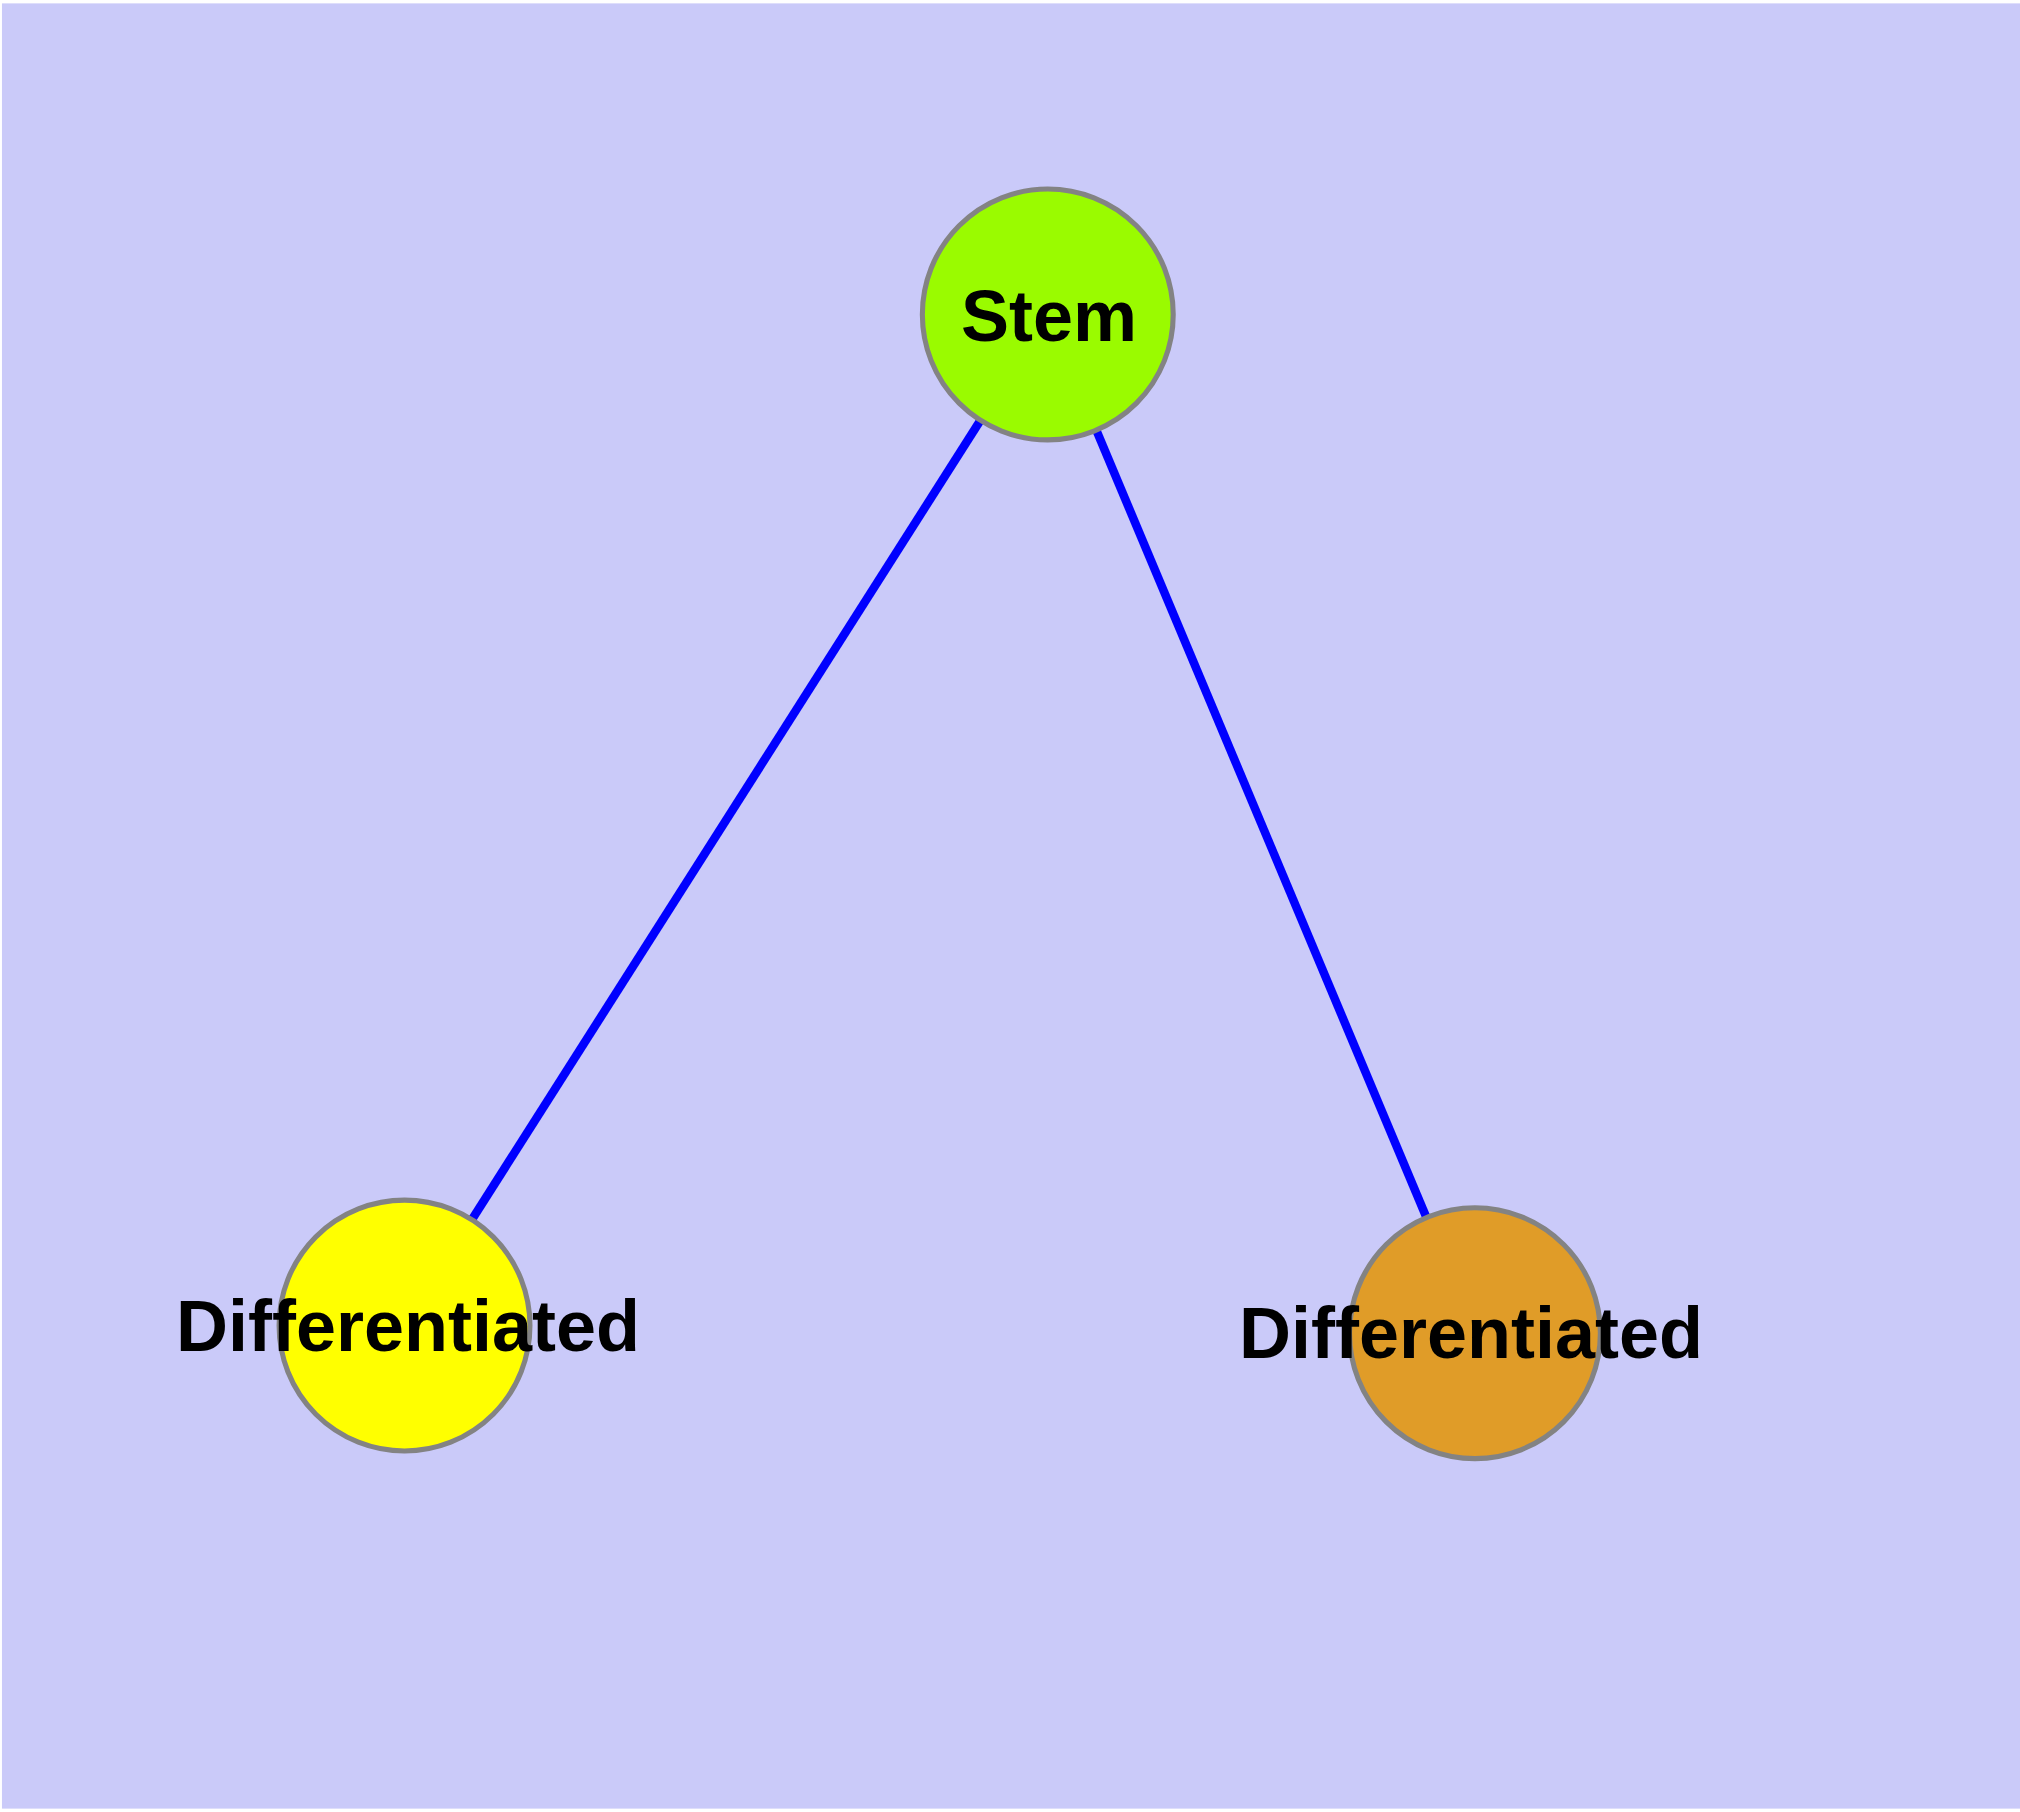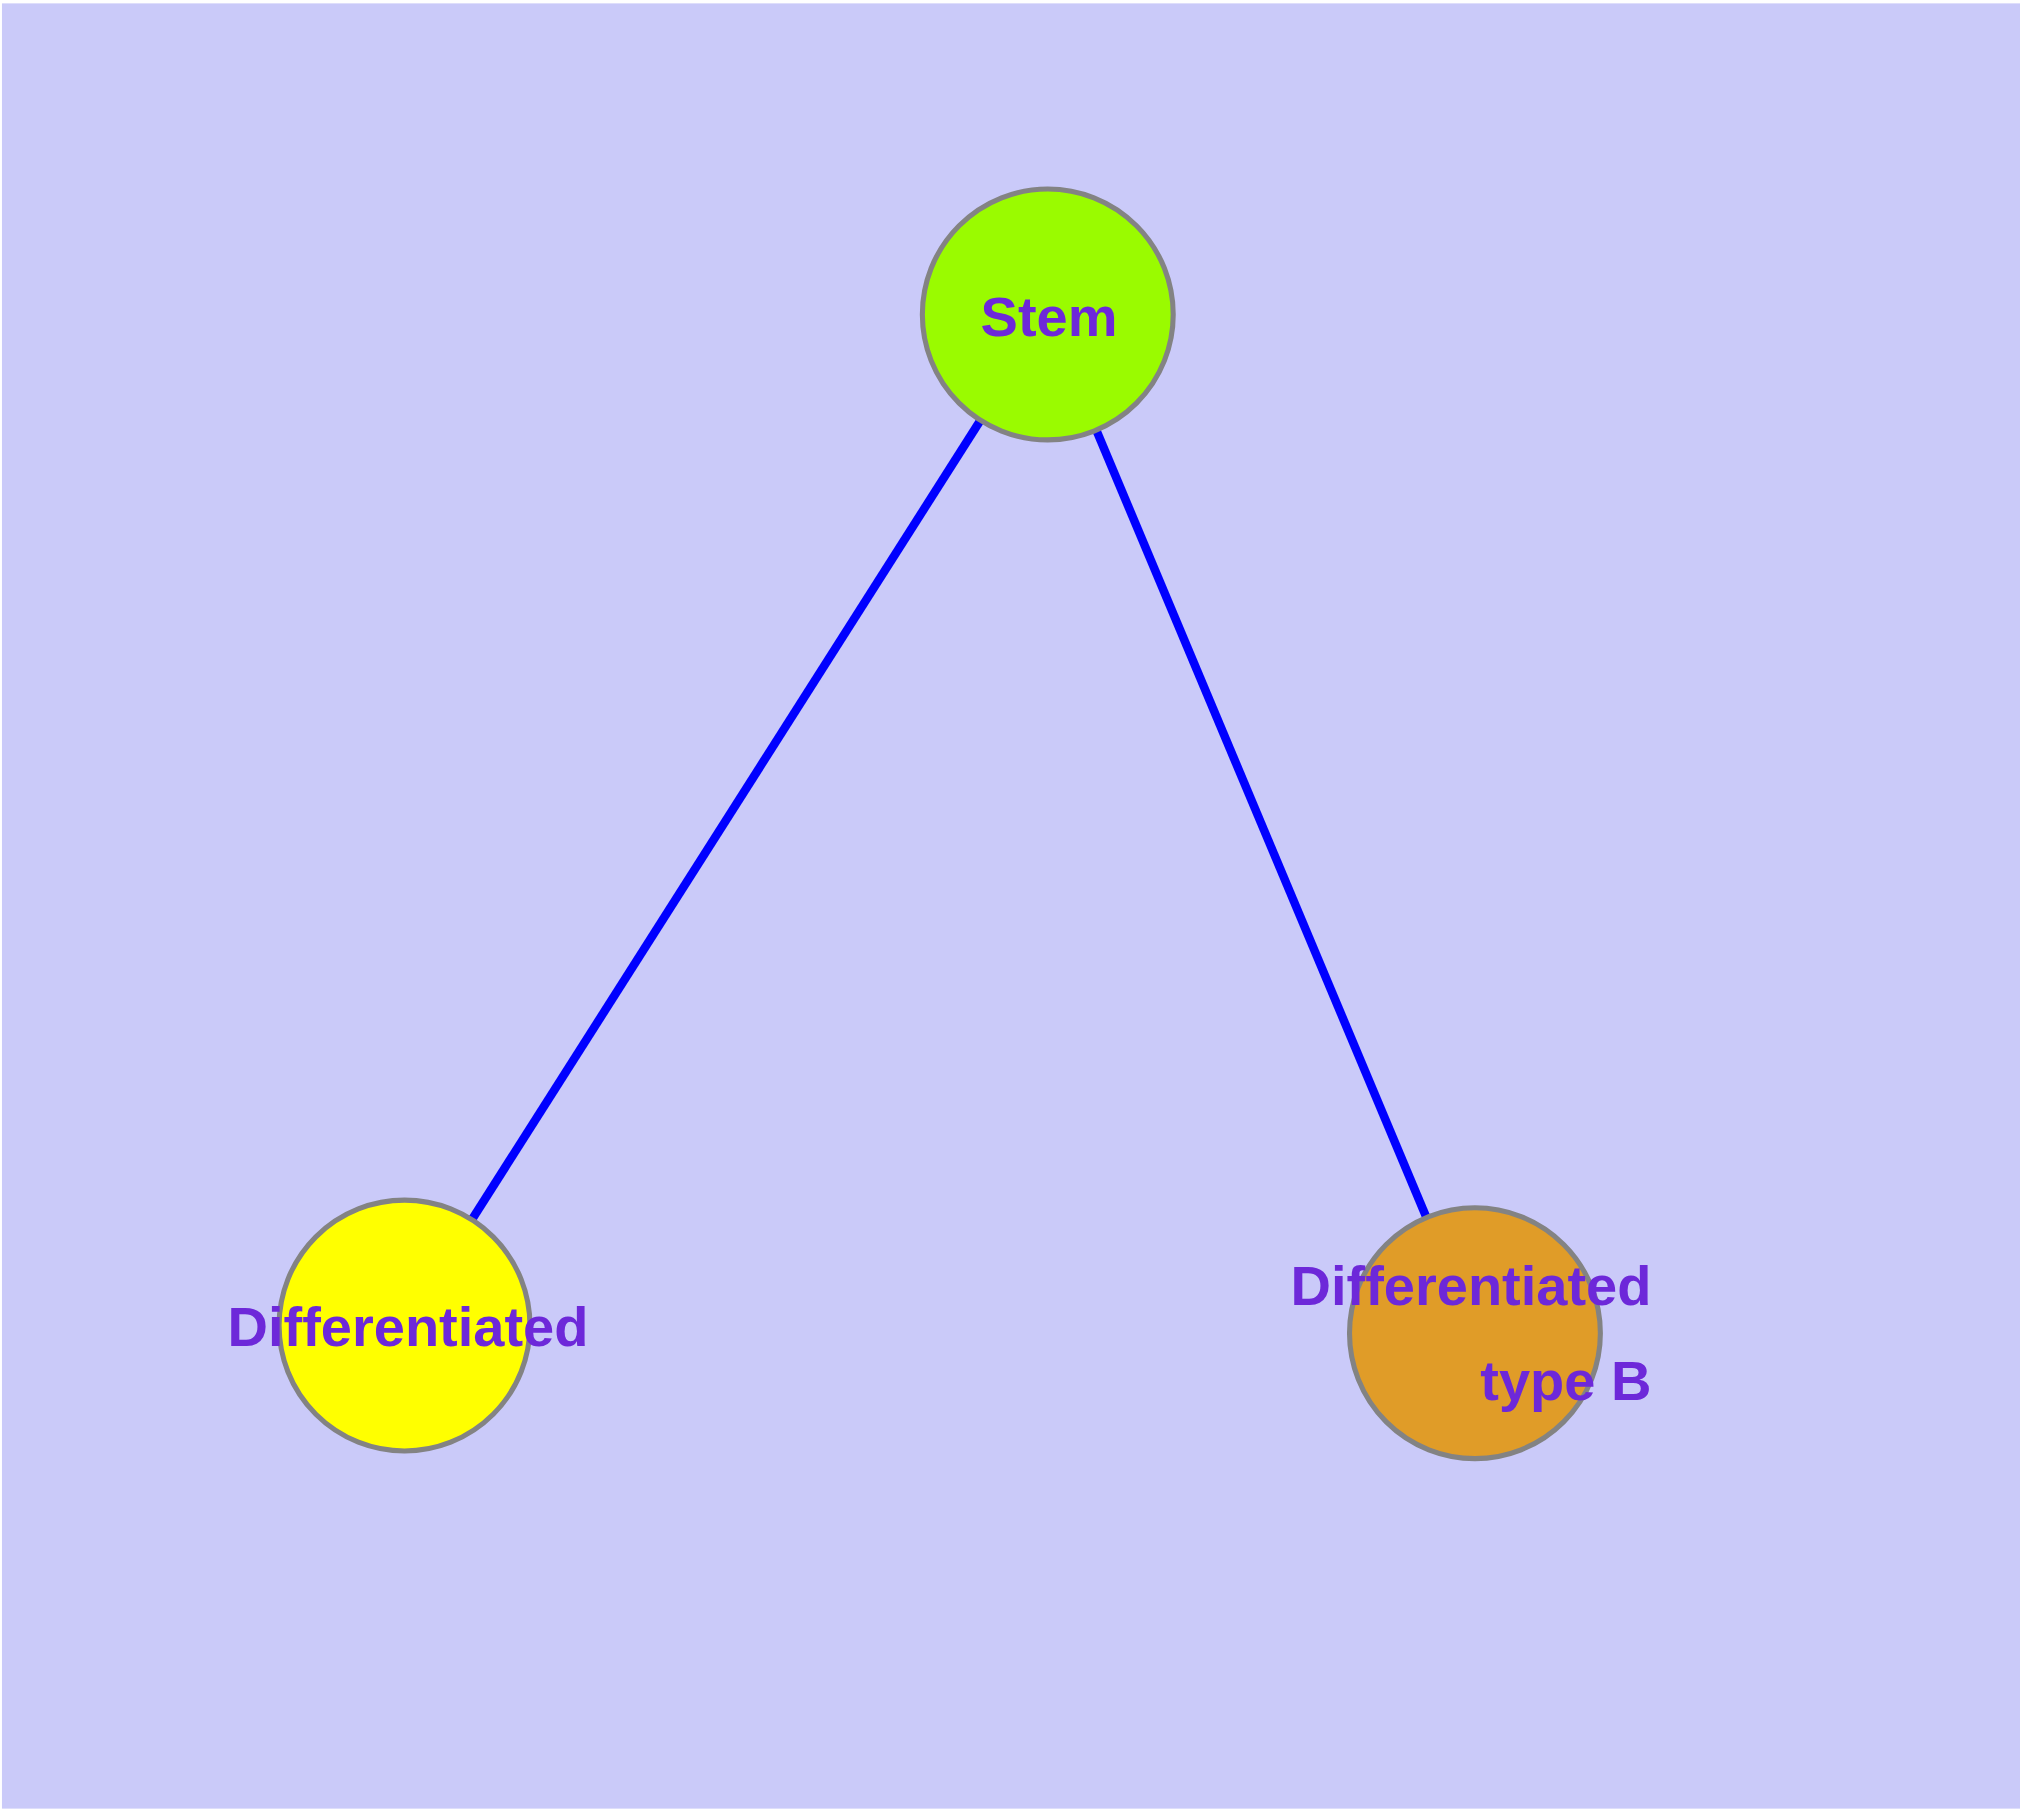--- a/index.html
+++ b/index.html
@@ -30,25 +30,25 @@
   .edge {
     stroke-width: 10;
     stroke-linecap: butt;
   }
   .node-circle {
     stroke-width: 6;
   }
   .node-label {
     position: absolute;
     transform: translate(-50%, -50%);
-    text-align: right;
+    text-align: center;
     font-weight: bold;
-    font-size: 56px;
+    font-size: 72px;
     line-height: 95px;
-    color: #6d28d9;
+    color: #000000;
     white-space: nowrap;
     letter-spacing: 0;
   }
 </style>
 </head>
 <body>
 
 <div class="canvas">
   <svg width="2021" height="1812" viewBox="0 0 2384 2138" aria-hidden="true">
     <rect x="2" y="4" width="2382" height="2130" fill="#CACAF9"></rect>
@@ -62,16 +62,15 @@
   <div class="node-label" style="left:1049px; top:316px">
     <div>Stem</div>
   </div>
 
   <div class="node-label" style="left:408px; top:1326px">
     <div>Differentiated</div>
   </div>
 
   <div class="node-label" style="left:1471px; top:1333px">
     <div>Differentiated</div>
-    <div>type B</div>
   </div>
 </div>
 
 
 </body></html>

